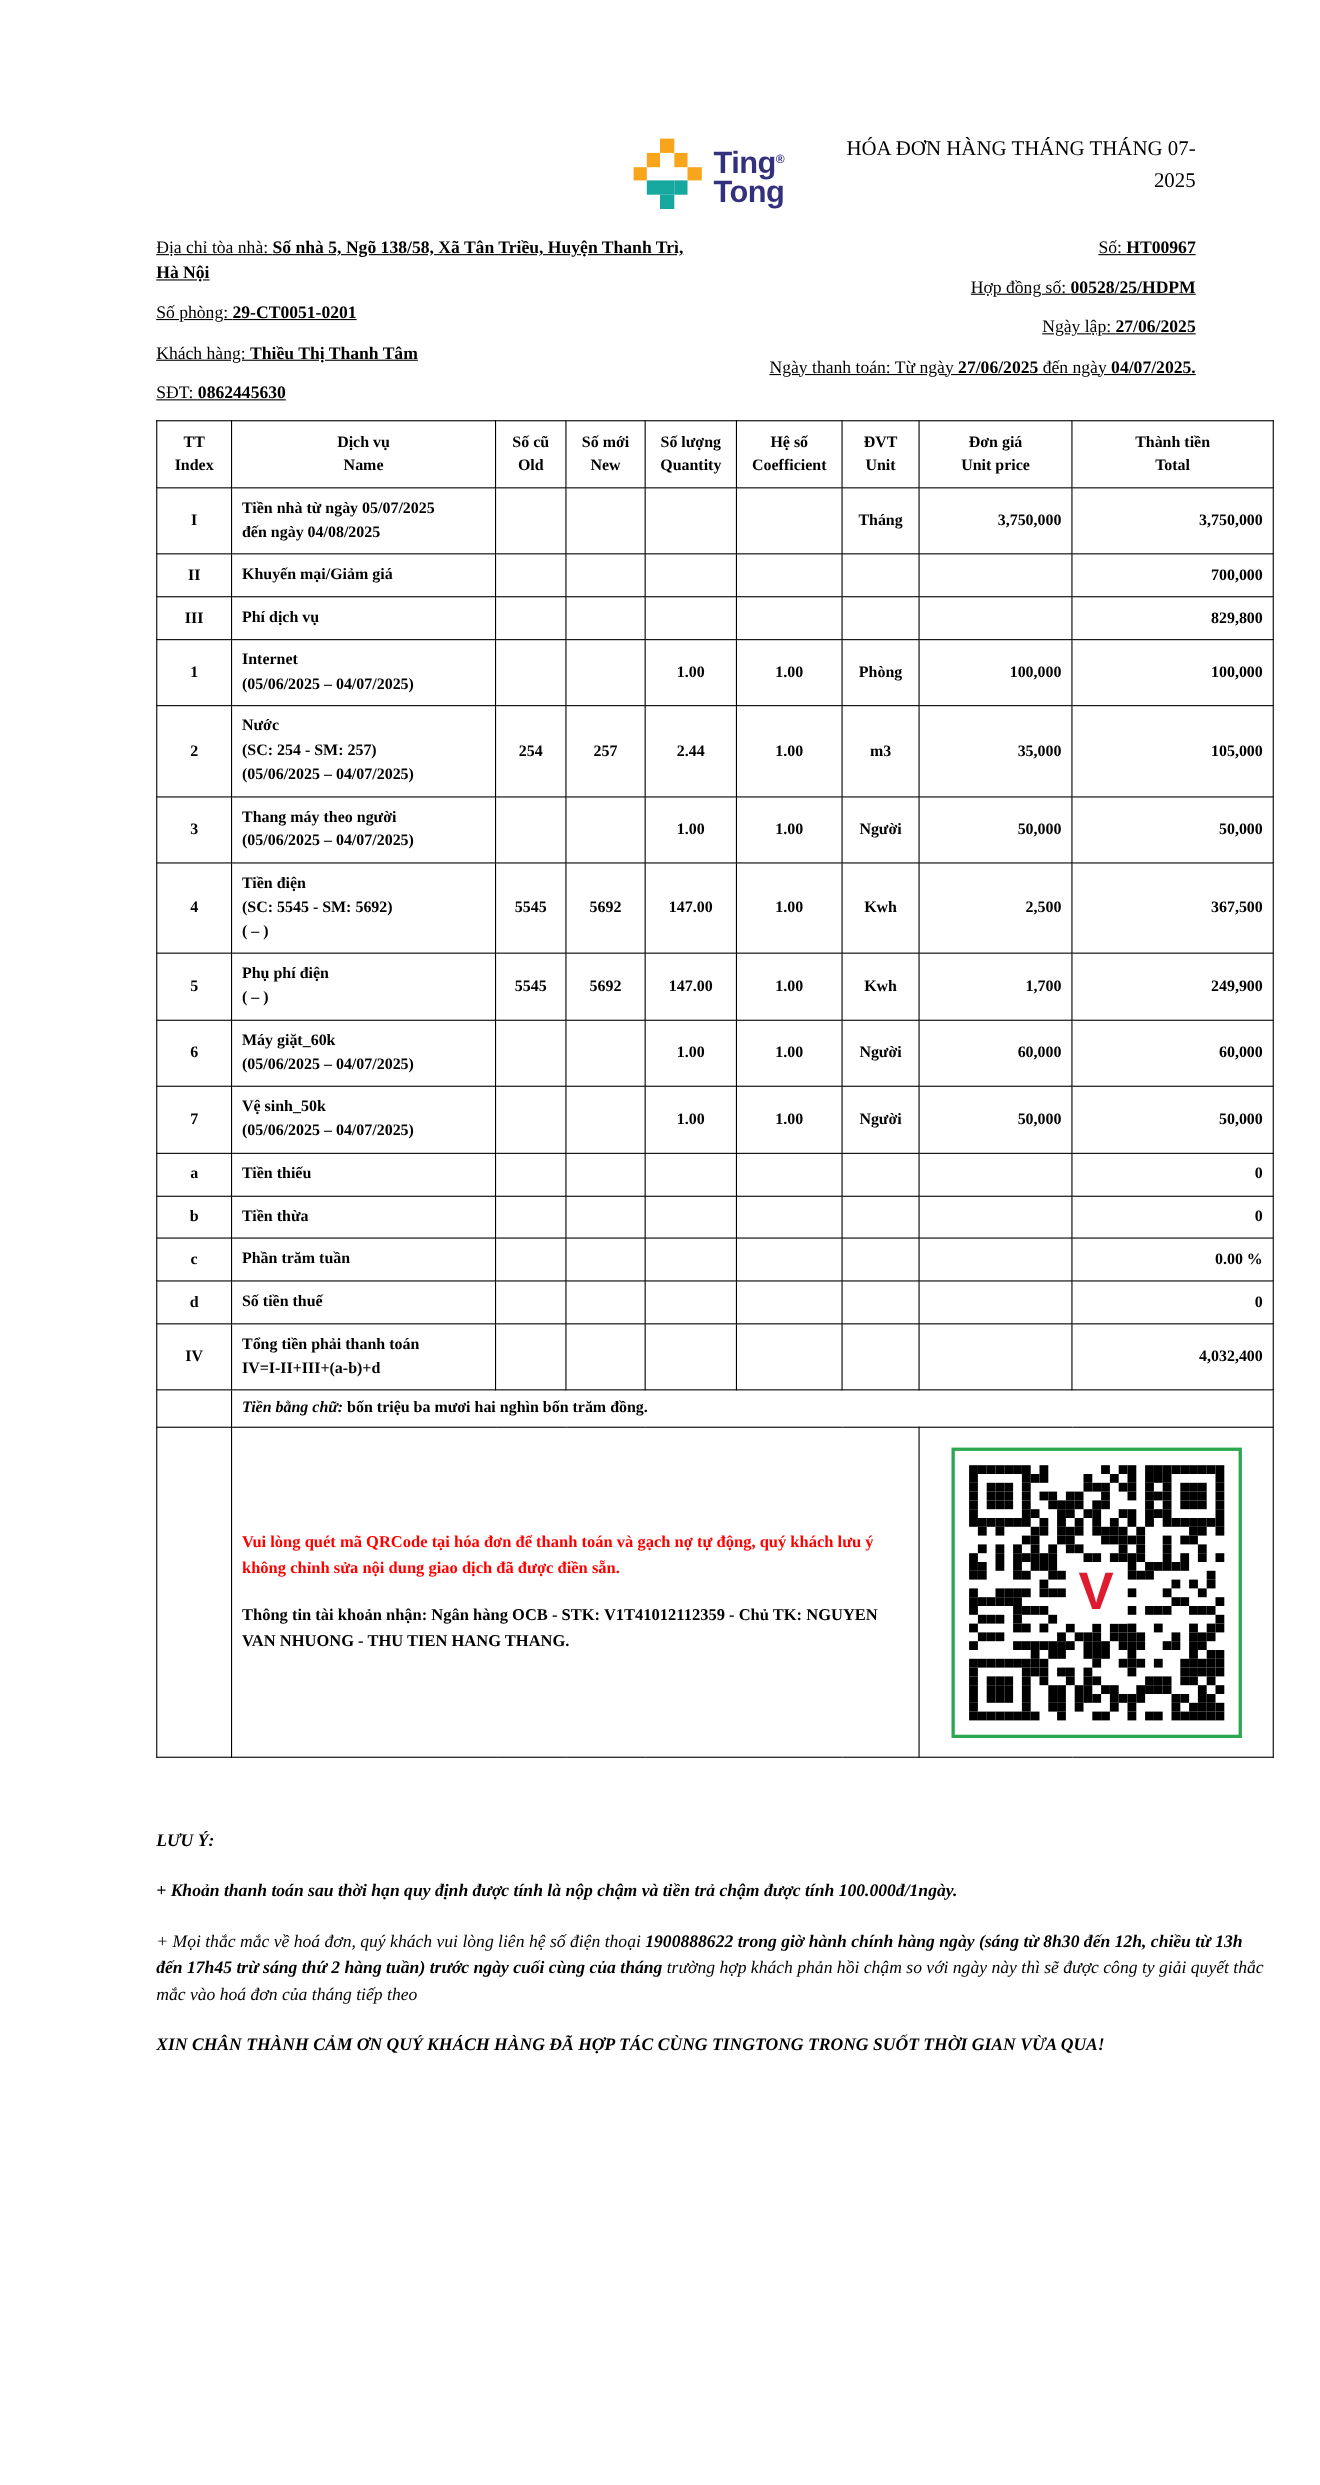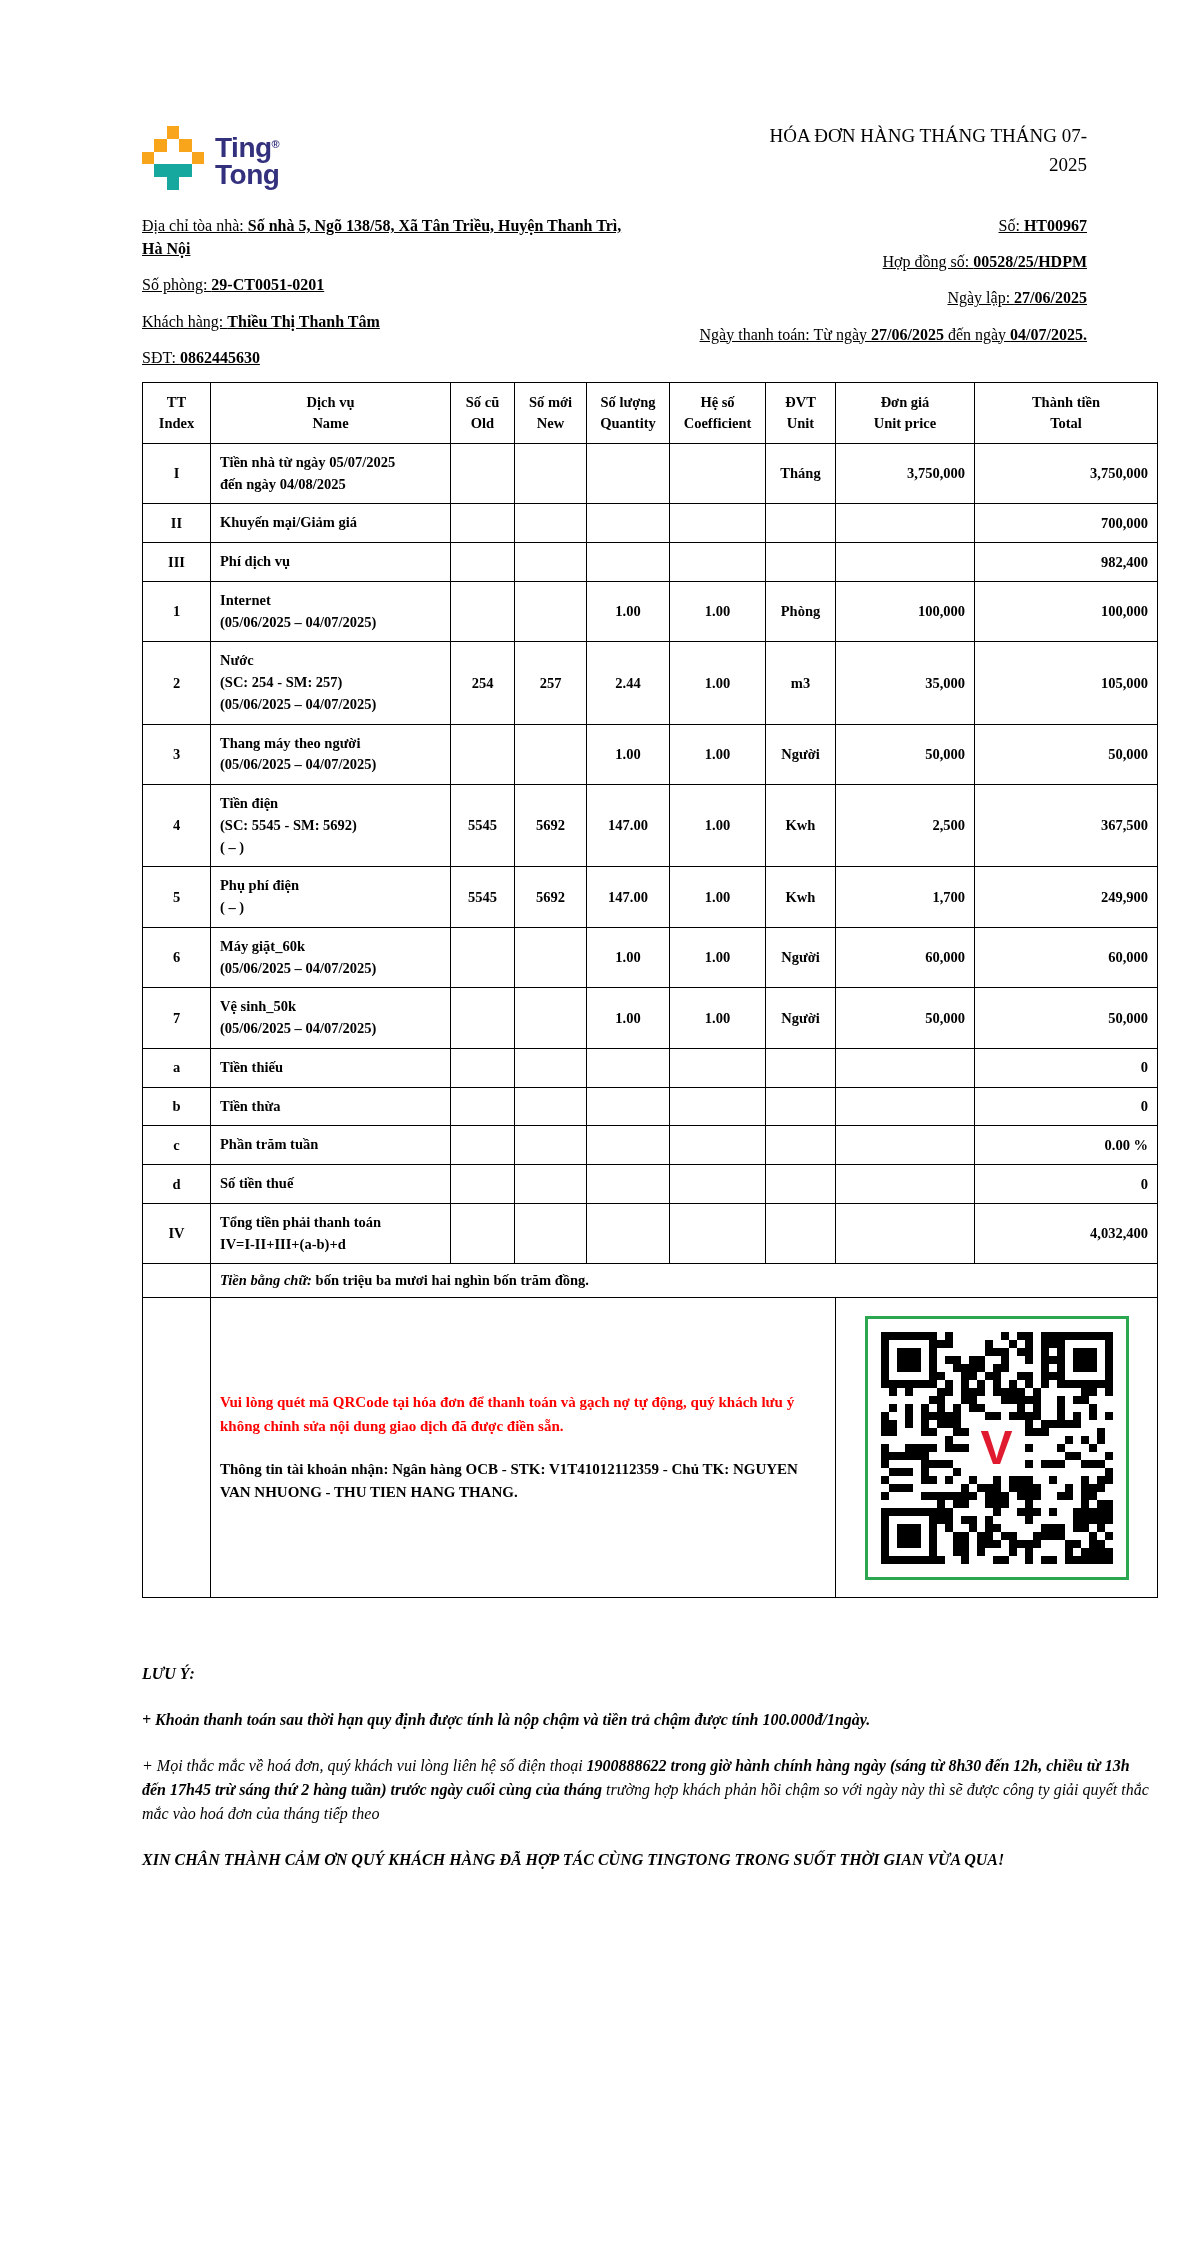--- a/index.html
+++ b/index.html
@@ -14,21 +14,21 @@
   html,body{margin:0;padding:0;}
   body{
     width:1200px;height:2259px;
     background:#ffffff;color:#000;
     font-family:"Liberation Serif",serif;
     overflow:hidden;
   }
   .page{padding:126px 43px 0 142px;}
 
   
-  .hdr{display:flex;justify-content:space-between;align-items:flex-start;gap:44px;}
+  .hdr{display:flex;justify-content:flex-end;align-items:flex-start;gap:44px;}
   .logo{display:flex;gap:11px;align-items:flex-start;}
   .logo-grid{width:62px;height:64px;display:grid;grid-template:repeat(5,1fr)/repeat(5,1fr);}
   .logo-grid i{display:block;width:100%;height:100%;}
   .logo-grid i.o{background:var(--orange);}
   .logo-grid i.t{background:var(--teal);}
   .wordmark{
     font-family:"Liberation Sans",sans-serif;font-weight:bold;
     color:var(--navy);font-size:28px;line-height:0.98;letter-spacing:-0.5px;margin-top:8px;
   }
   .wordmark sup{font-size:11px;vertical-align:9px;}
@@ -191,21 +191,21 @@
         </tr>
         <tr>
           <td class="c-idx">III</td>
           <td class="c-name">Phí dịch vụ</td>
           <td class="c-center"></td>
           <td class="c-center"></td>
           <td class="c-center"></td>
           <td class="c-center"></td>
           <td class="c-center"></td>
           <td class="c-num"></td>
-          <td class="c-num">982,400</td>
+          <td class="c-num">829,800</td>
         </tr>
         <tr>
           <td class="c-idx">1</td>
           <td class="c-name">Internet
 (05/06/2025 – 04/07/2025)</td>
           <td class="c-center"></td>
           <td class="c-center"></td>
           <td class="c-center">1.00</td>
           <td class="c-center">1.00</td>
           <td class="c-center">Phòng</td>

